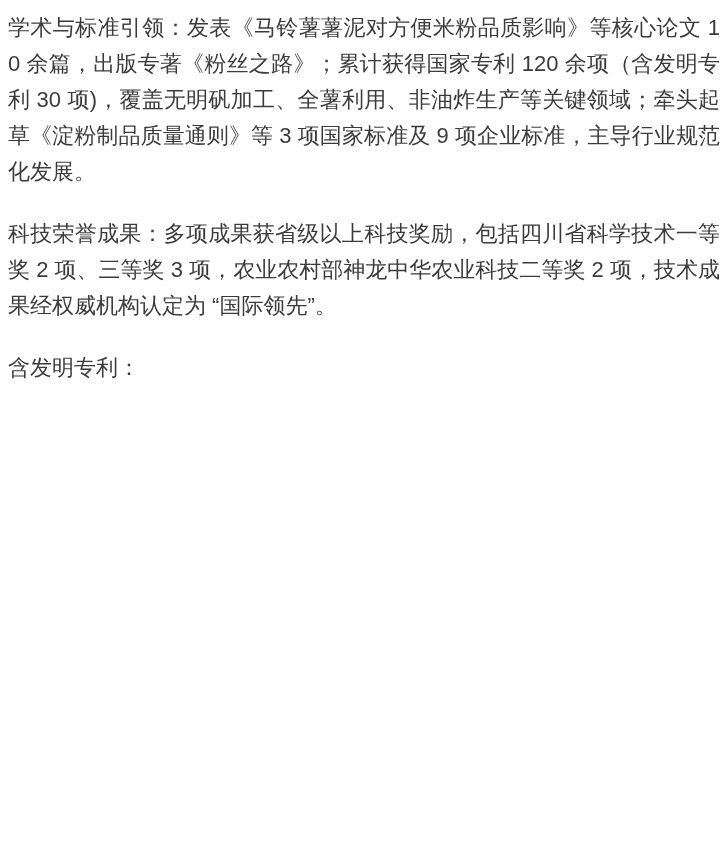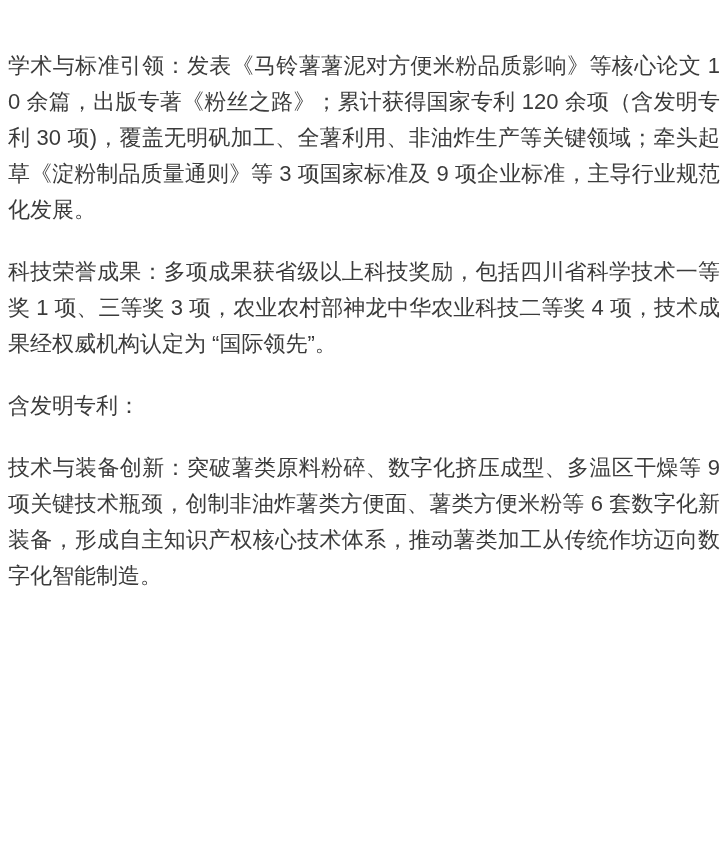--- a/index.html
+++ b/index.html
@@ -11,38 +11,36 @@
     width: 728px;
     height: 860px;
     overflow: hidden;
     font-family: "Liberation Sans", sans-serif;
   }
   .doc {
     box-sizing: border-box;
     width: 728px;
     padding: 10px 8px 16px 8px;
     color: #3b3b3b;
-    margin-top: 38px;
   }
   .doc p {
     margin: 0 0 26px 0;
     font-size: 22px;
     line-height: 36px;
     text-align: justify;
     text-justify: inter-ideograph;
     letter-spacing: 0;
     word-break: break-all;
   }
 </style>
 </head>
 <body style="background: rgb(255, 255, 255);">
 
 <div class="doc" style="color: rgb(59, 59, 59);">
   <p>学术与标准引领：发表《马铃薯薯泥对方便米粉品质影响》等核心论文 10 余篇，出版专著《粉丝之路》；累计获得国家专利 120 余项（含发明专利 30 项)，覆盖无明矾加工、全薯利用、非油炸生产等关键领域；牵头起草《淀粉制品质量通则》等 3 项国家标准及 9 项企业标准，主导行业规范化发展。</p>
 
-  <p>科技荣誉成果：多项成果获省级以上科技奖励，包括四川省科学技术一等奖 1 项、三等奖 3 项，农业农村部神龙中华农业科技二等奖 4 项，技术成果经权威机构认定为 “国际领先”。</p>
+  <p>科技荣誉成果：多项成果获省级以上科技奖励，包括四川省科学技术一等奖 2 项、三等奖 3 项，农业农村部神龙中华农业科技二等奖 2 项，技术成果经权威机构认定为 “国际领先”。</p>
 
   <p>含发明专利：</p>
 
-  <p>技术与装备创新：突破薯类原料粉碎、数字化挤压成型、多温区干燥等 9 项关键技术瓶颈，创制非油炸薯类方便面、薯类方便米粉等 6 套数字化新装备，形成自主知识产权核心技术体系，推动薯类加工从传统作坊迈向数字化智能制造。</p>
 
 
 </div>
 
 </body></html>

